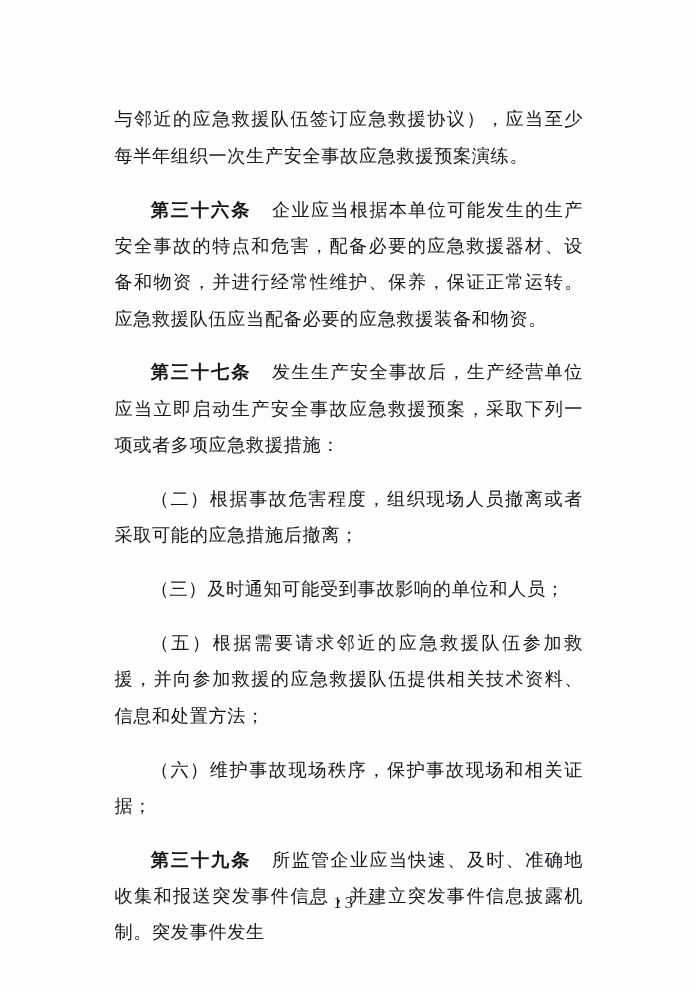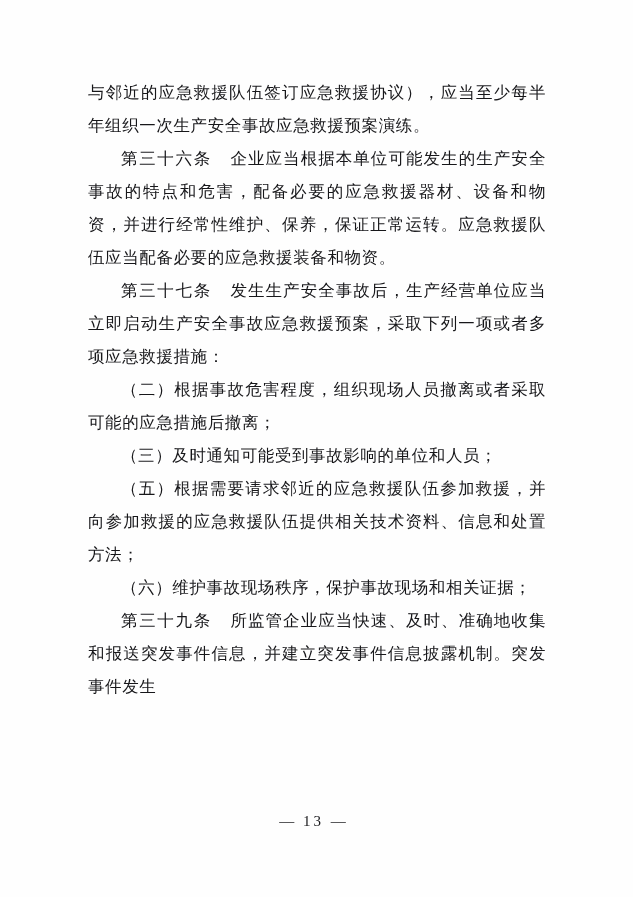--- a/index.html
+++ b/index.html
@@ -28,28 +28,28 @@
     left: 88px;
     top: 76px;
     width: 458px;
   }
   .para {
     font-size: 16.5px;
     line-height: 33px;
     text-align: justify;
     text-justify: inter-ideograph;
     letter-spacing: 0.6px;
-    margin: 0;
+    margin: 16px;
     color: #17171a;
   }
   .indent {
     text-indent: 2em;
   }
   .article-head {
-    font-weight: normal;
+    font-weight: bold;
     letter-spacing: 1.2px;
   }
   .gap {
     display: inline-block;
     width: 1.1em;
   }
   .footer {
     position: absolute;
     left: 0;
     top: 812px;

